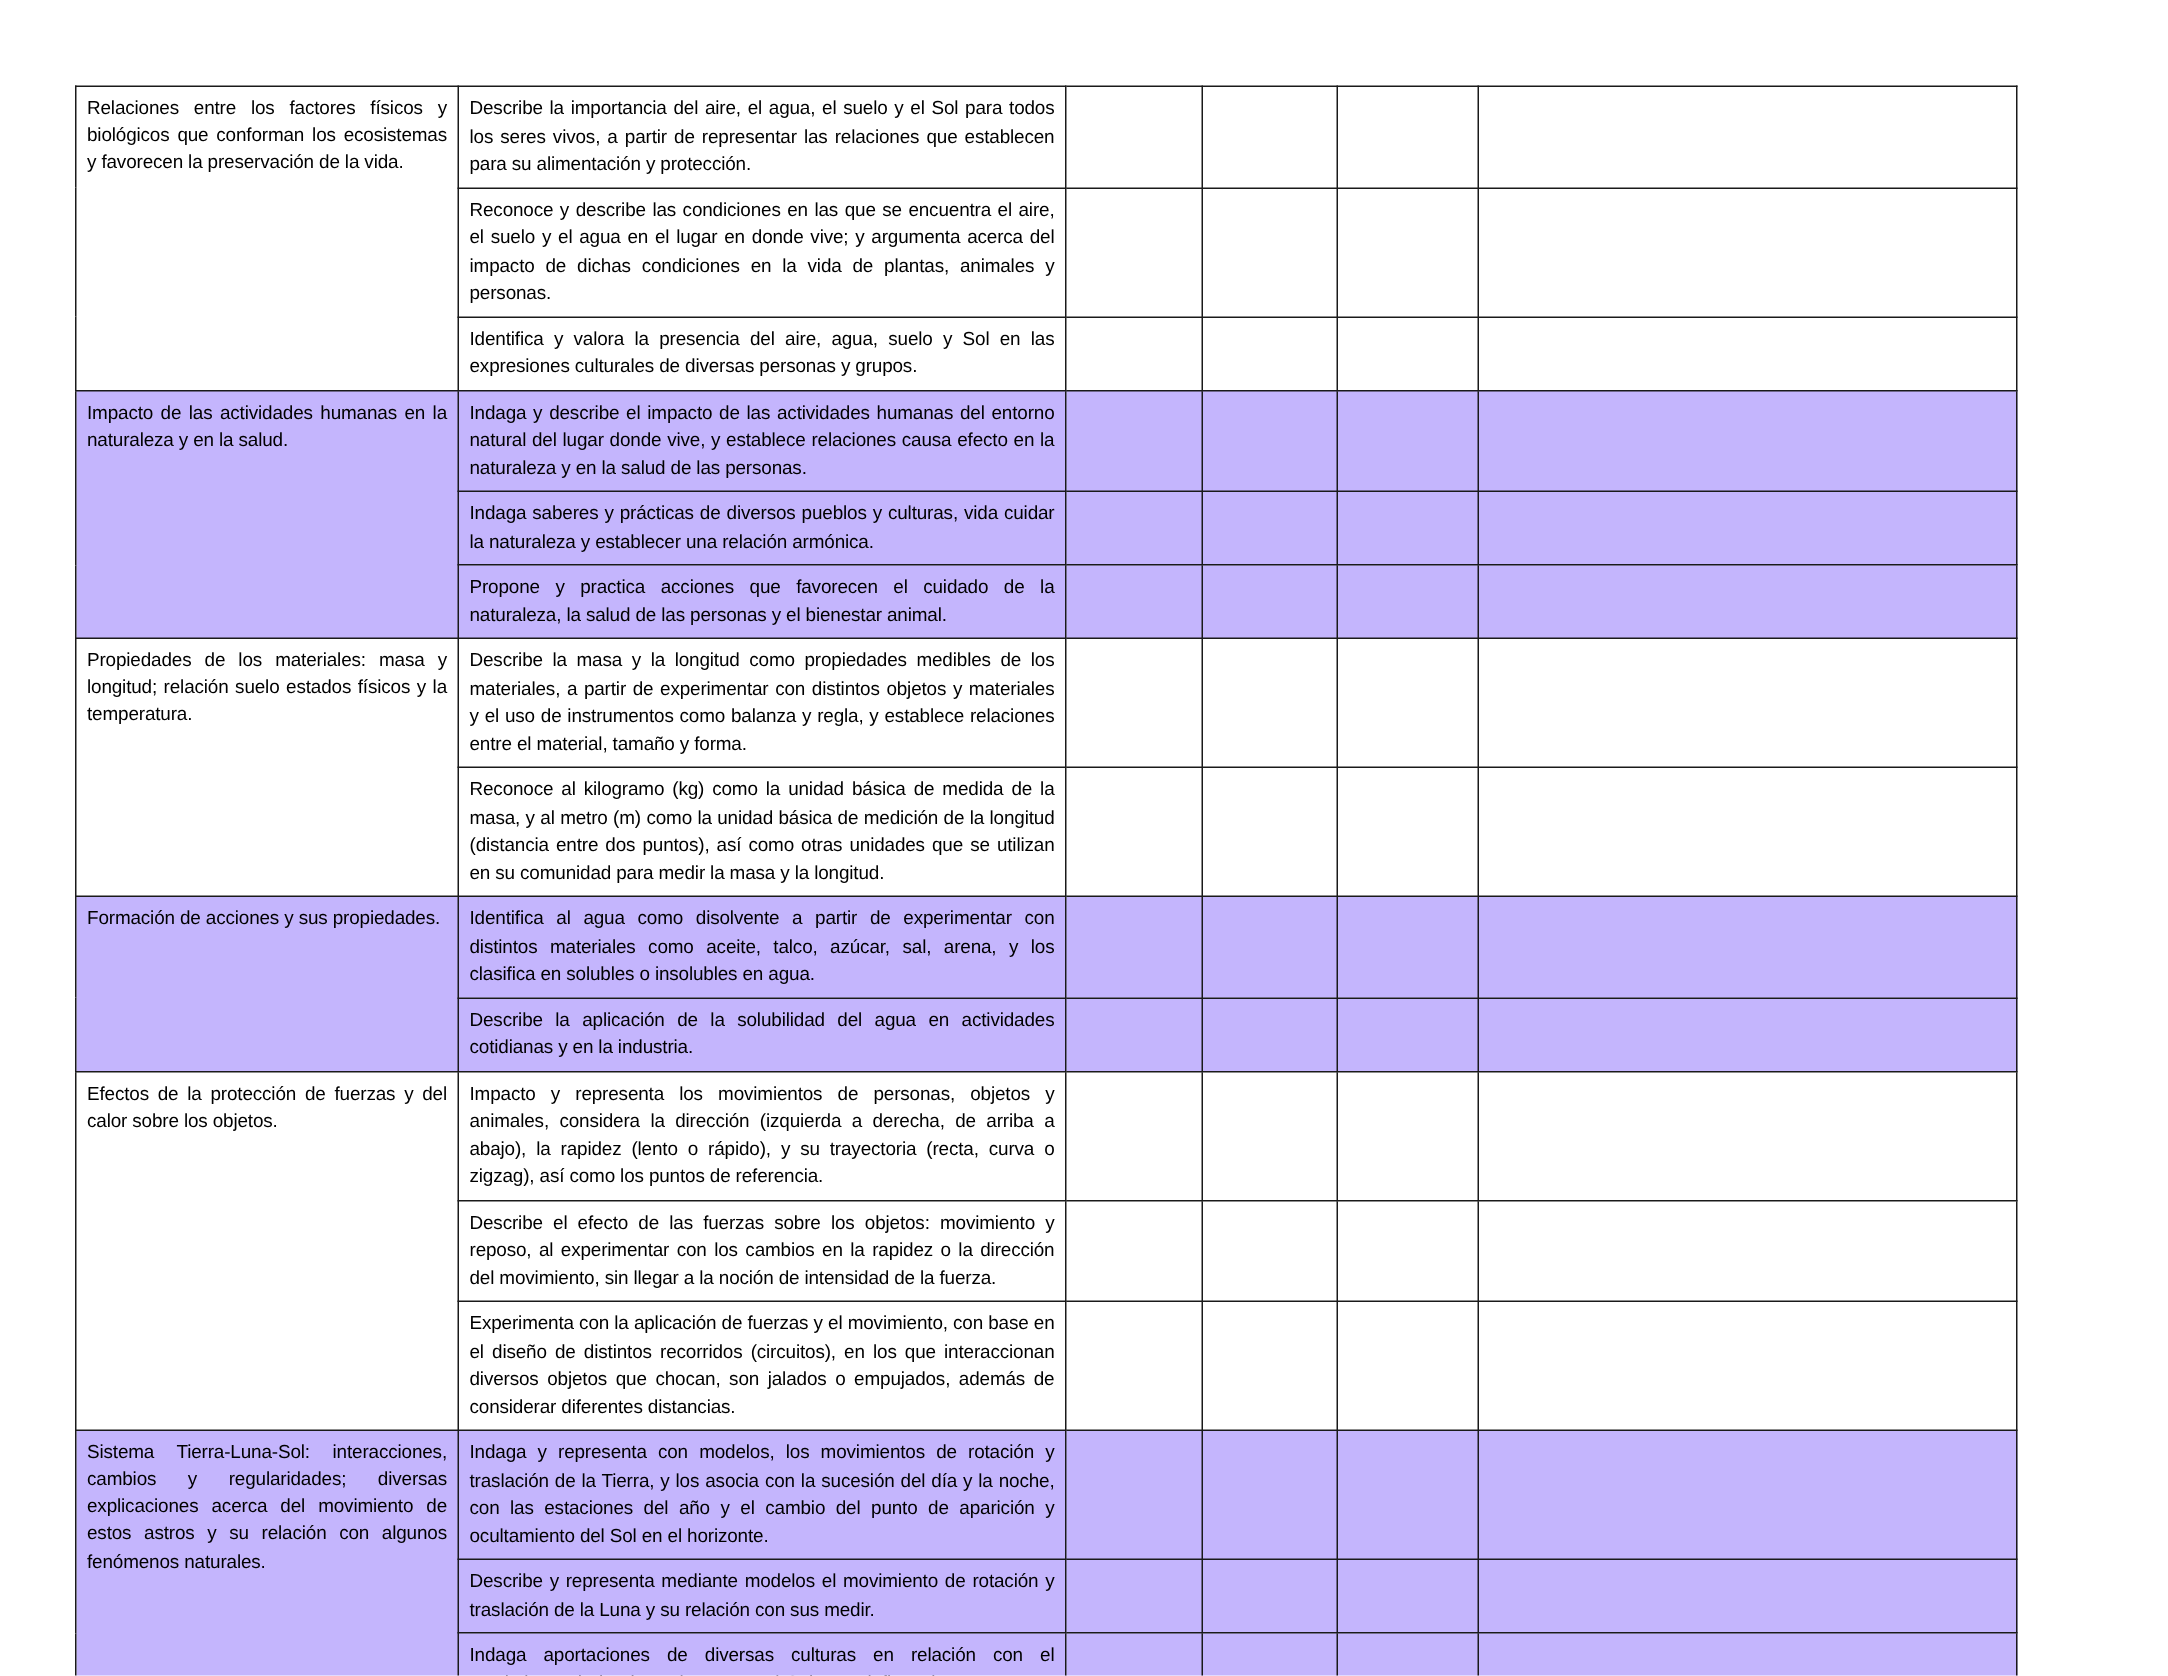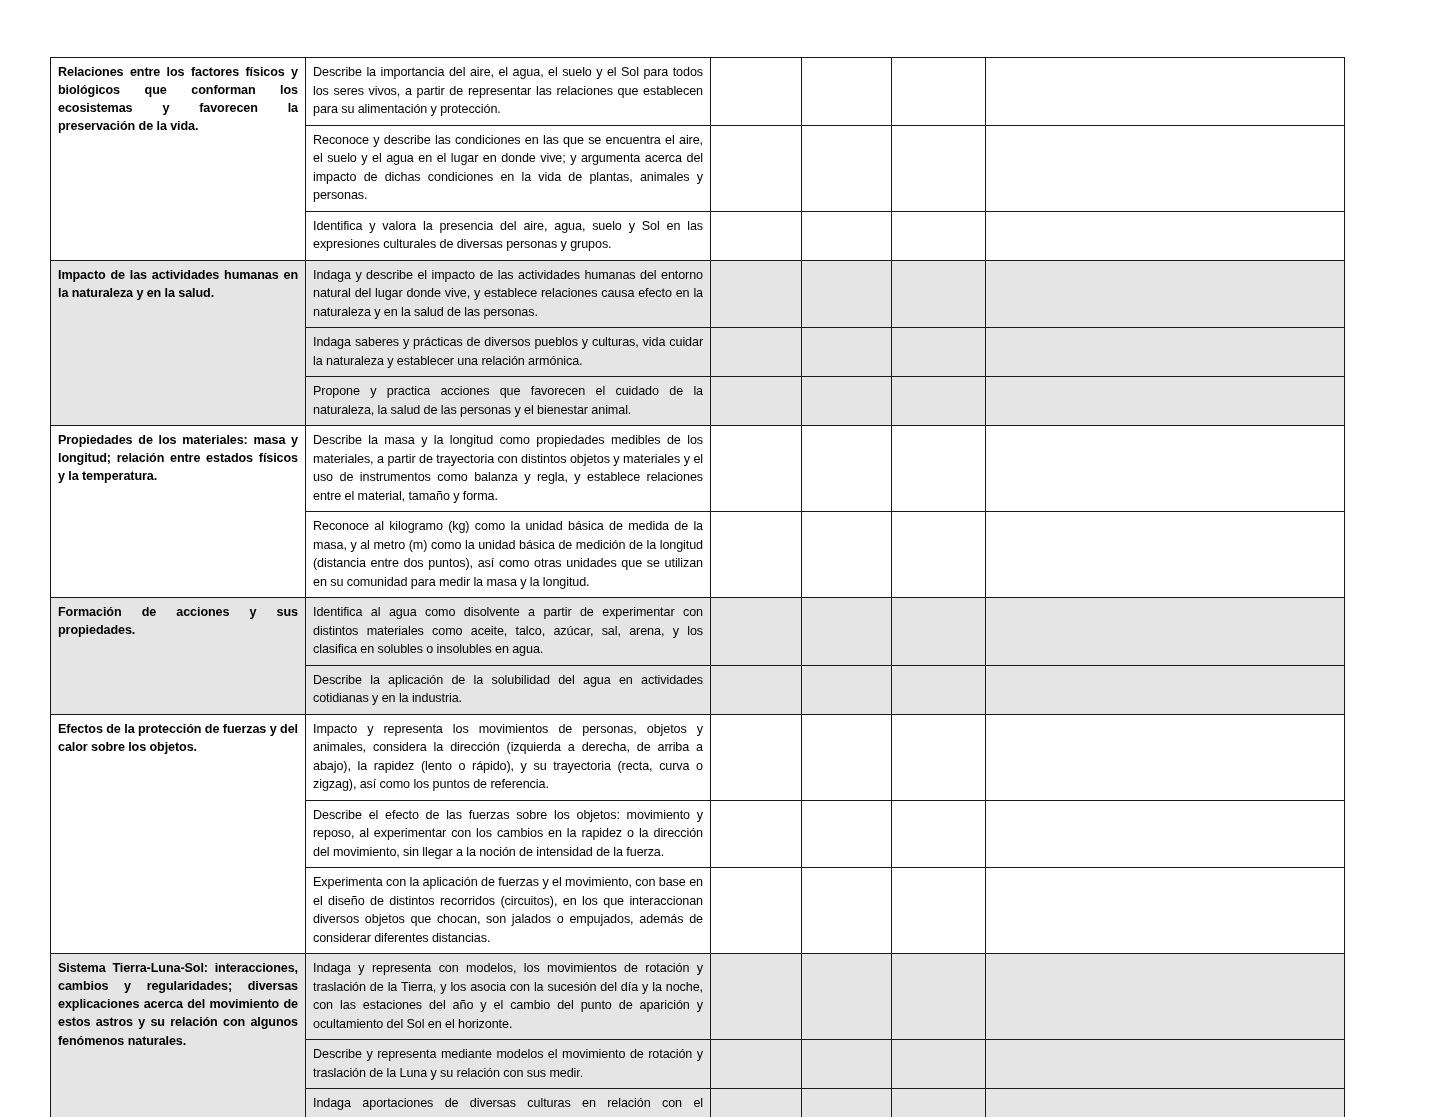--- a/index.html
+++ b/index.html
@@ -41,21 +41,21 @@
 
   
   col.c-topic  { width: 255px; }
   col.c-desc   { width: 405px; }
   col.c-b1     { width: 91px;  }
   col.c-b2     { width: 90px;  }
   col.c-b3     { width: 94px;  }
   col.c-b4     { width: 359px; }
 
   td.topic-cell {
-    font-weight: bold;
+    font-weight: normal;
     font-size: 12.6px;
     line-height: 1.44;
     text-align: justify;
     text-justify: inter-word;
     letter-spacing: -0.1px;
   }
 
   td.desc-cell {
     font-size: 12.6px;
     line-height: 1.47;
@@ -64,21 +64,21 @@
     letter-spacing: -0.1px;
   }
 
   td.blank-cell {
     padding: 0;
   }
 
   
   tr.shaded > td,
   td.shaded {
-    background: #e5e5e5;
+    background: #c4b5fd;
   }
 
   
   tr.plain > td,
   td.plain {
     background: #ffffff;
   }
 </style>
 </head>
 <body>
@@ -132,22 +132,22 @@
           <td class="blank-cell"></td>
         </tr>
         <tr class="shaded">
           <td class="desc-cell">Propone y practica acciones que favorecen el cuidado de la naturaleza, la salud de las personas y el bienestar animal.</td>
           <td class="blank-cell"></td>
           <td class="blank-cell"></td>
           <td class="blank-cell"></td>
           <td class="blank-cell"></td>
         </tr>
         <tr class="plain">
-          <td class="topic-cell" rowspan="2">Propiedades de los materiales: masa y longitud; relación entre estados físicos y la temperatura.</td>
-          <td class="desc-cell">Describe la masa y la longitud como propiedades medibles de los materiales, a partir de trayectoria con distintos objetos y materiales y el uso de instrumentos como balanza y regla, y establece relaciones entre el material, tamaño y forma.</td>
+          <td class="topic-cell" rowspan="2">Propiedades de los materiales: masa y longitud; relación suelo estados físicos y la temperatura.</td>
+          <td class="desc-cell">Describe la masa y la longitud como propiedades medibles de los materiales, a partir de experimentar con distintos objetos y materiales y el uso de instrumentos como balanza y regla, y establece relaciones entre el material, tamaño y forma.</td>
           <td class="blank-cell"></td>
           <td class="blank-cell"></td>
           <td class="blank-cell"></td>
           <td class="blank-cell"></td>
         </tr>
         <tr class="plain">
           <td class="desc-cell">Reconoce al kilogramo (kg) como la unidad básica de medida de la masa, y al metro (m) como la unidad básica de medición de la longitud (distancia entre dos puntos), así como otras unidades que se utilizan en su comunidad para medir la masa y la longitud.</td>
           <td class="blank-cell"></td>
           <td class="blank-cell"></td>
           <td class="blank-cell"></td>

